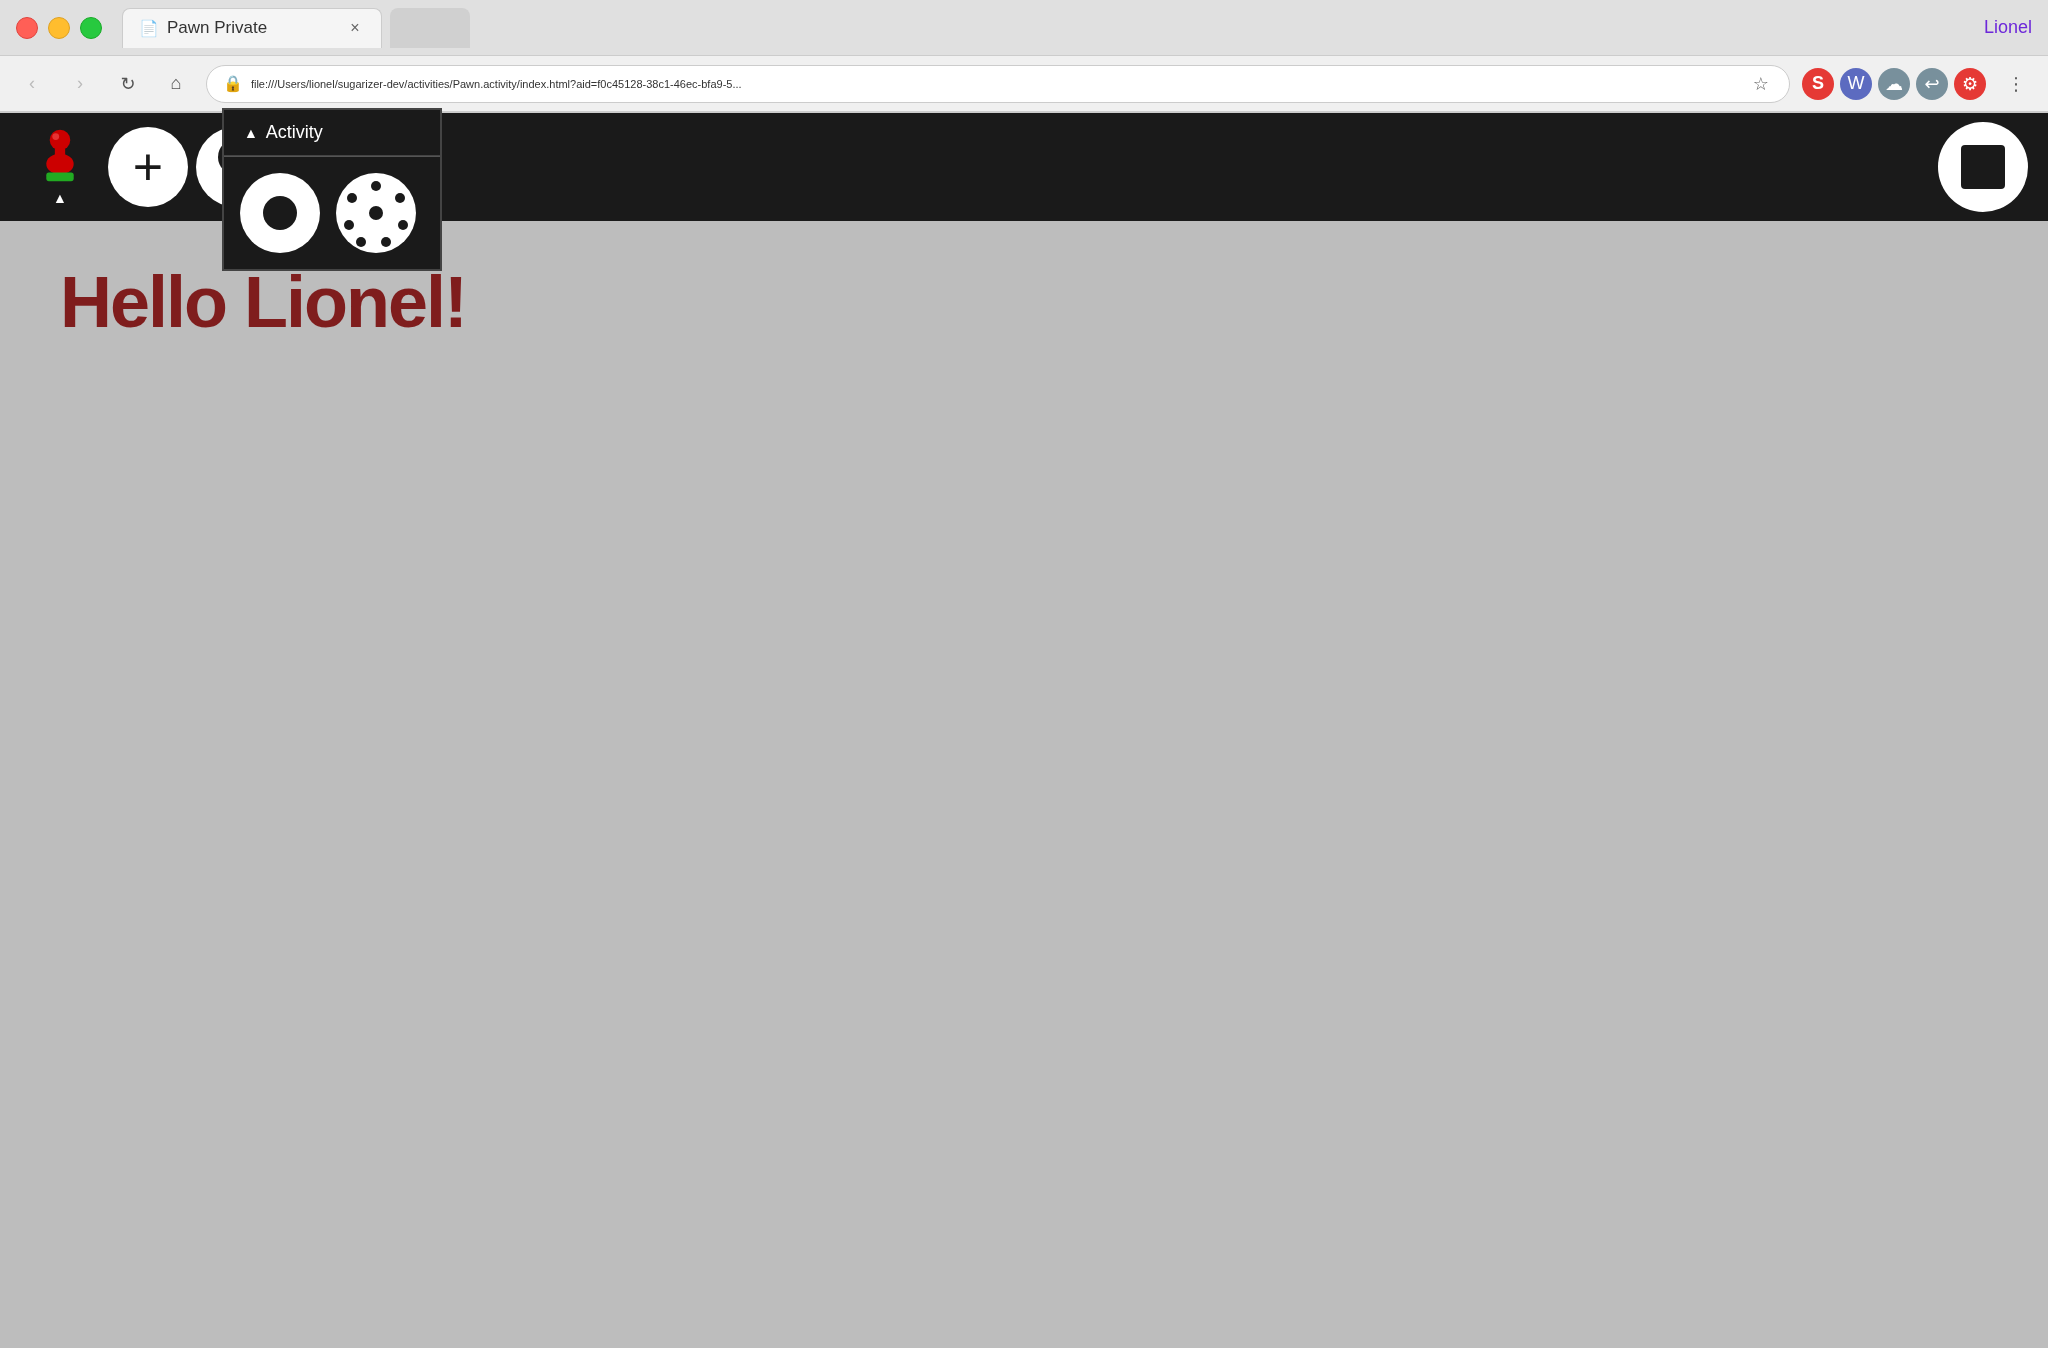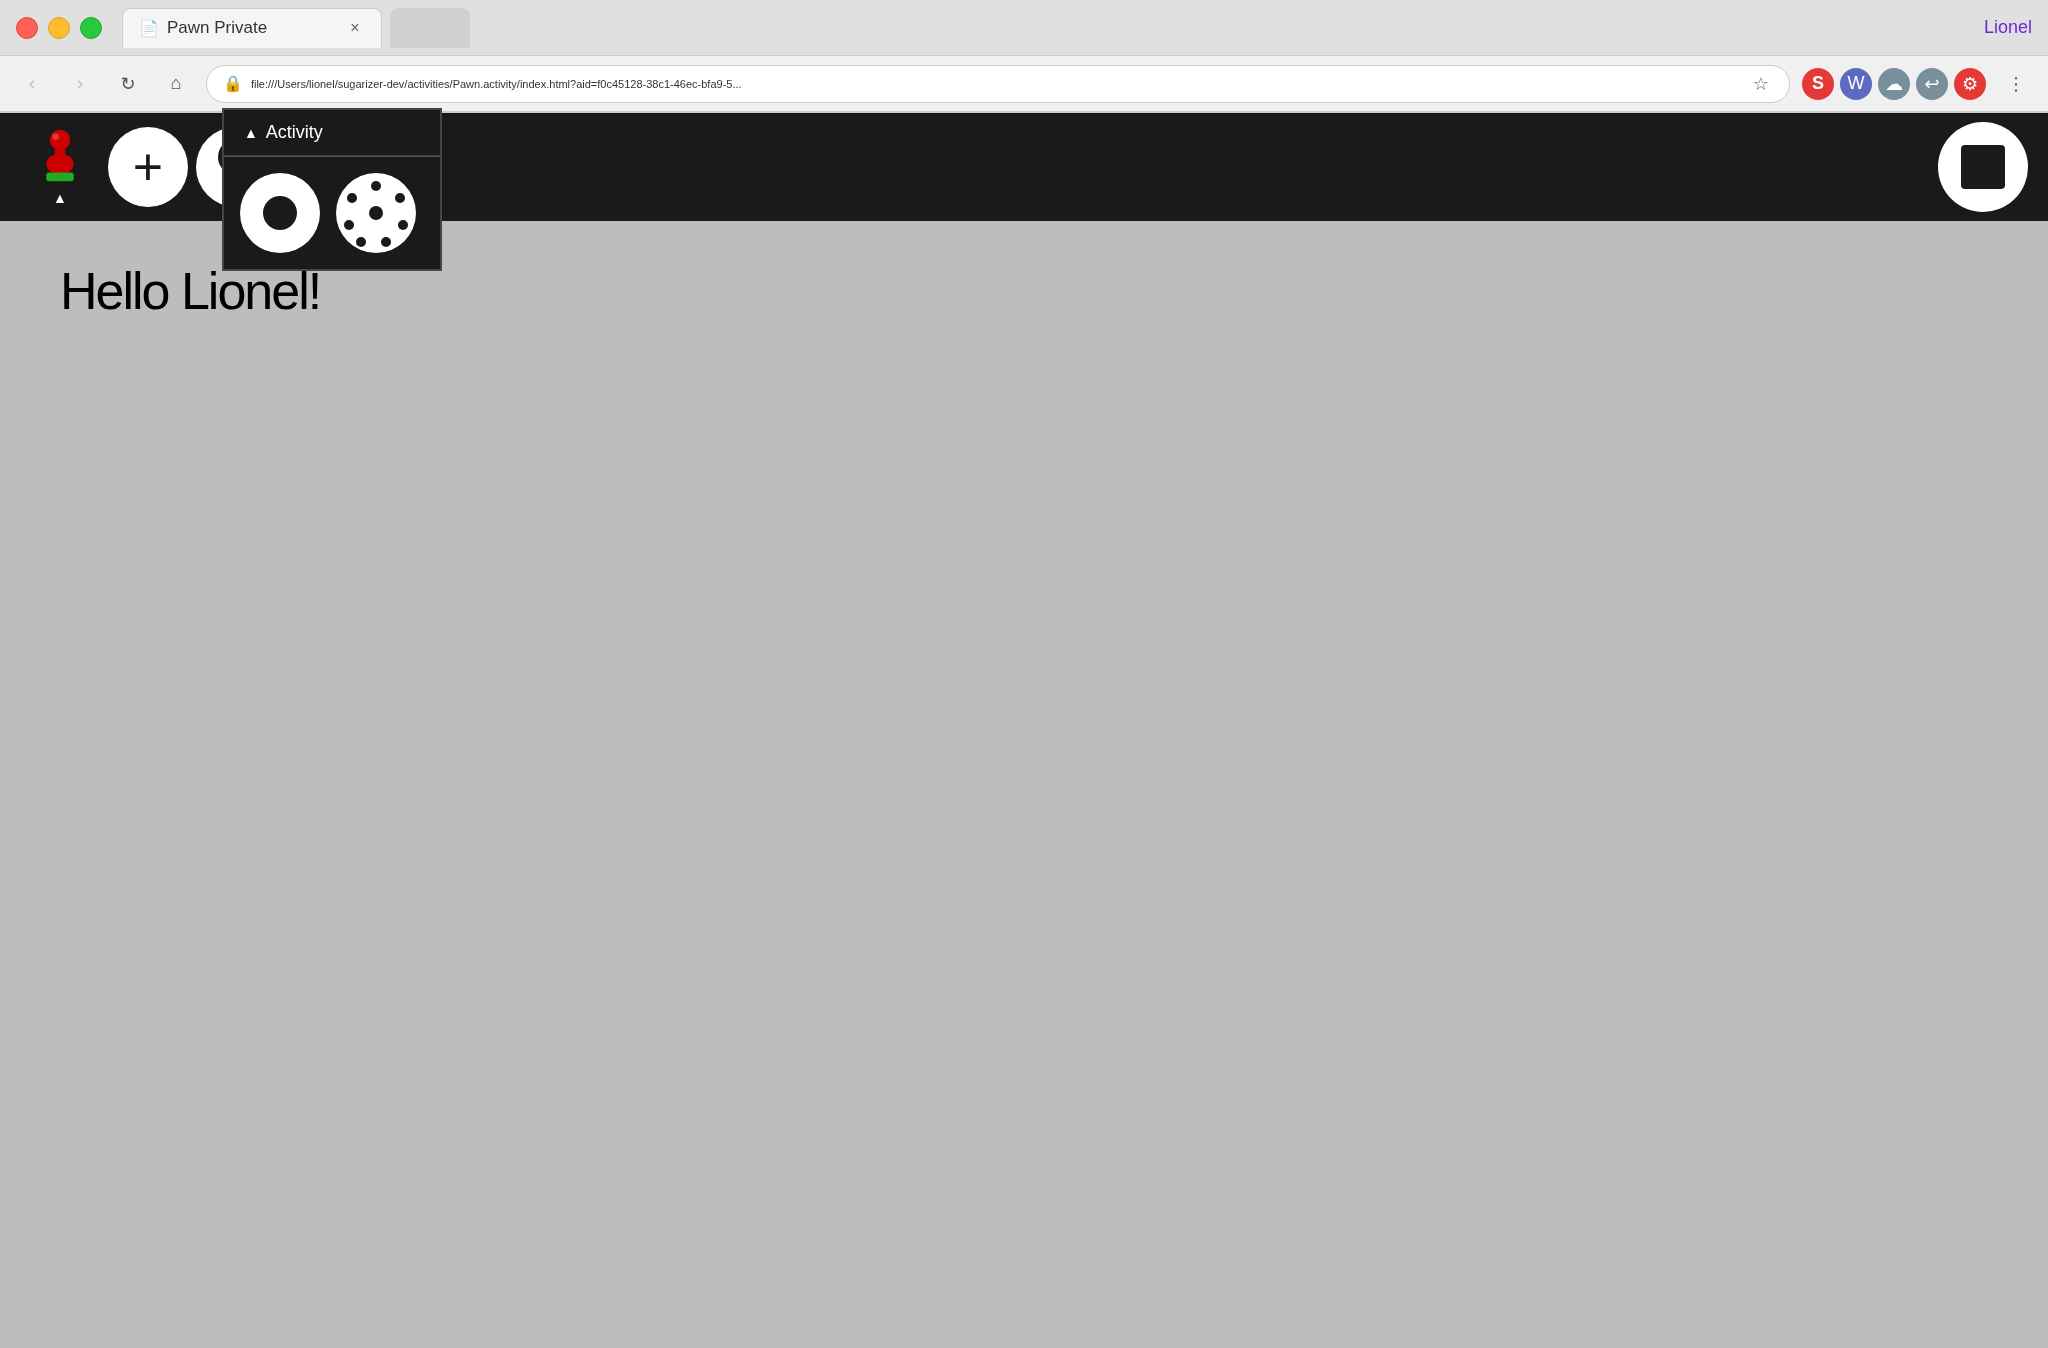--- a/index.html
+++ b/index.html
@@ -296,23 +296,23 @@
 
     
     .main-content {
       background: #bdbdbd;
       height: calc(1348px - 56px - 56px - 108px);
       display: flex;
       align-items: flex-start;
       padding: 40px 60px;
     }
     .hello-text {
-      font-size: 52px;
-      font-weight: 400;
-      color: #000000;
+      font-size: 72px;
+      font-weight: 700;
+      color: #7f1d1d;
       letter-spacing: -2px;
     }
 
     
     .sep {
       width: 100%;
       height: 1px;
       background: #555;
     }
   </style>

